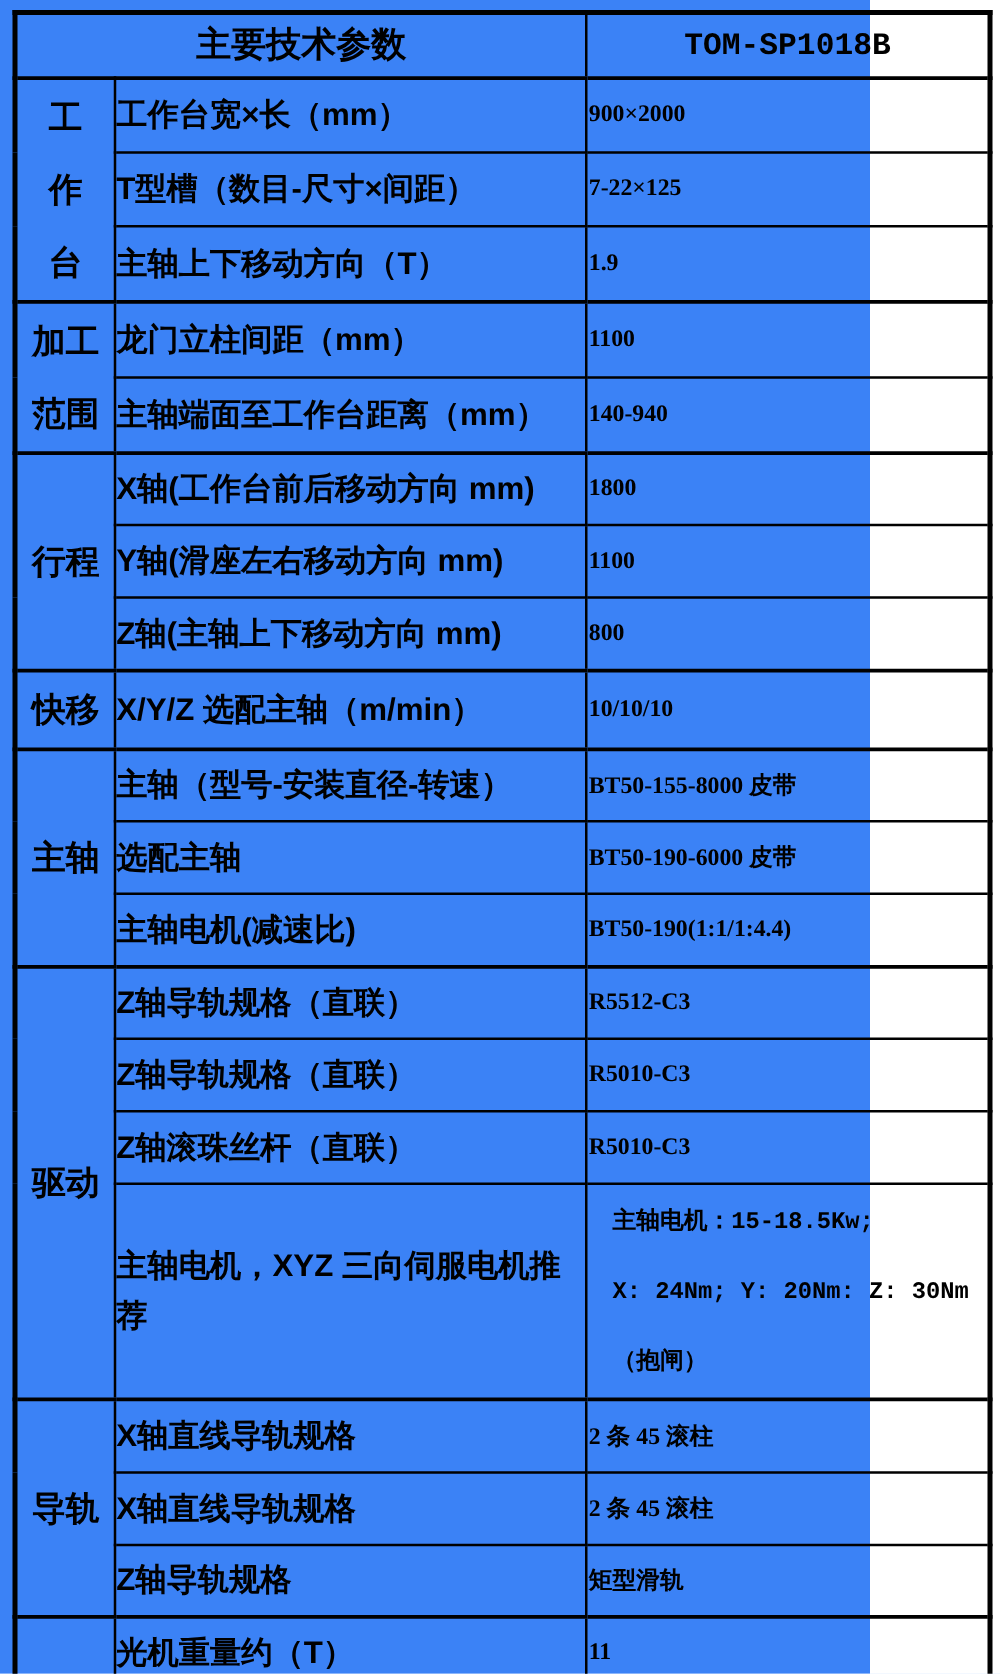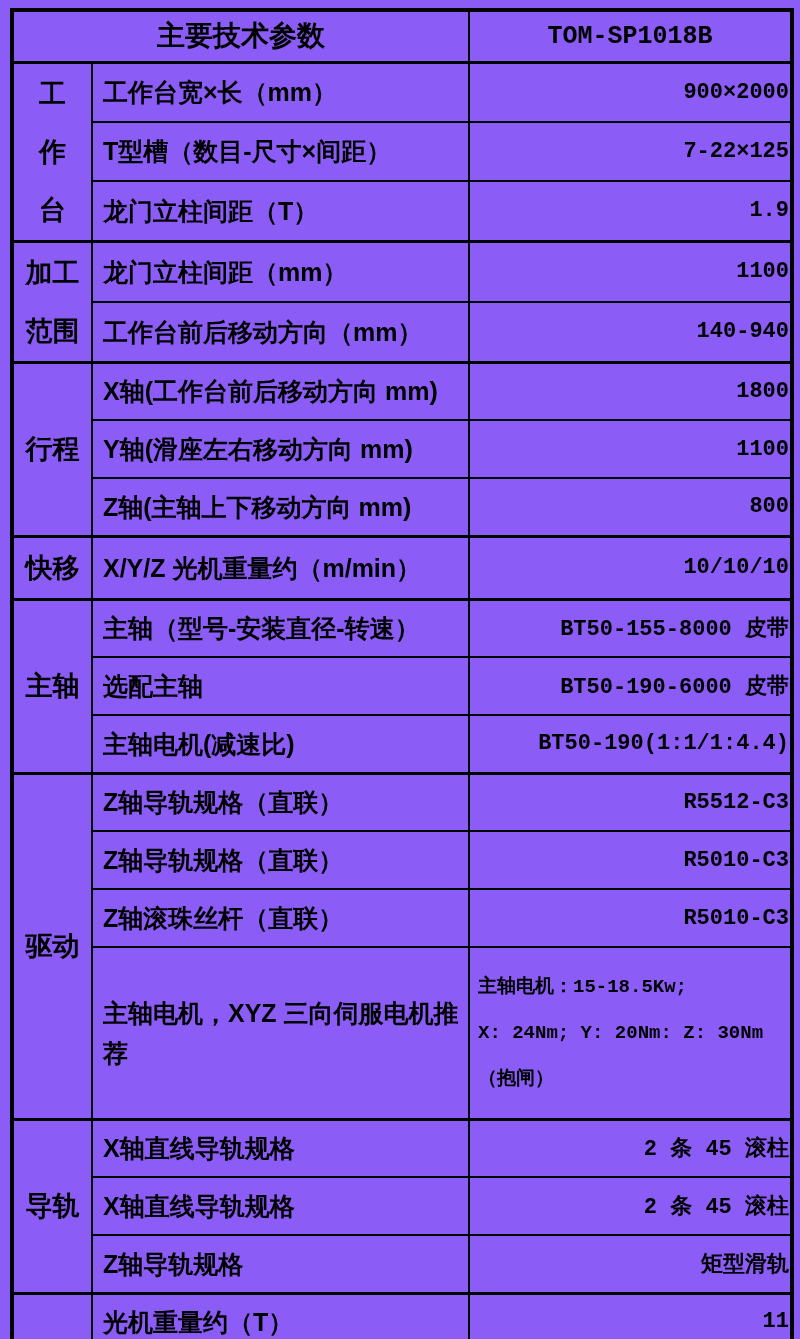--- a/index.html
+++ b/index.html
@@ -1,25 +1,25 @@
 <!DOCTYPE html>
 <html><head>
 <meta charset="utf-8">
 <style>
   html, body {
     margin: 0;
     padding: 0;
     background: #ffffff;
   }
   .page {
-    width: 800px;
+    width: 696px;
     height: 1339px;
     box-sizing: border-box;
     padding: 8px 10px;
-    background: #8b5cf6;
+    background: #3b82f6;
   }
   table.spec {
     border-collapse: collapse;
     table-layout: fixed;
     width: 780px;
     border: 4px solid #000;
     color: #000;
   }
   td {
     border: 2px solid #000;
@@ -49,38 +49,39 @@
   }
   td.cat {
     text-align: center;
     font-size: 27px;
     font-weight: bold;
     line-height: 58px;
     white-space: pre-line;
   }
   td.param {
     text-align: left;
-    padding-left: 10px;
+    padding-left: 0;
     font-size: 25px;
     font-weight: bold;
     line-height: 30px;
   }
   td.param-tall {
     line-height: 40px;
   }
   td.value {
-    text-align: right;
-    font-size: 22px;
-    font-weight: bold;
+    text-align: left;
+    font-size: 19px;
+    font-weight: bold;
+    font-family: Liberation Serif, serif;
   }
   td.value-tall {
     text-align: left;
-    padding-left: 8px;
+    padding-left: 20px;
     font-size: 19px;
-    line-height: 46px;
+    line-height: 56px;
     white-space: pre-line;
     font-weight: bold;
   }
 </style>
 </head>
 <body>
 
 <div class="page">
   <table class="spec">
     <colgroup>
@@ -100,52 +101,52 @@
 作
 台</td>
       <td class="param cjk">工作台宽×长（mm）</td>
       <td class="value num">900×2000</td>
     </tr>
     <tr class="r">
       <td class="param cjk">T型槽（数目-尺寸×间距）</td>
       <td class="value num">7-22×125</td>
     </tr>
     <tr class="r">
-      <td class="param cjk">龙门立柱间距（T）</td>
+      <td class="param cjk">主轴上下移动方向（T）</td>
       <td class="value num">1.9</td>
     </tr>
 
     <tr class="r gs">
       <td class="cat cjk" rowspan="2">加工
 范围</td>
       <td class="param cjk">龙门立柱间距（mm）</td>
       <td class="value num">1100</td>
     </tr>
     <tr class="r">
-      <td class="param cjk">工作台前后移动方向（mm）</td>
+      <td class="param cjk">主轴端面至工作台距离（mm）</td>
       <td class="value num">140-940</td>
     </tr>
 
     <tr class="r gs">
       <td class="cat cjk" rowspan="3">行程</td>
       <td class="param cjk">X轴(工作台前后移动方向 mm)</td>
       <td class="value num">1800</td>
     </tr>
     <tr class="r">
       <td class="param cjk">Y轴(滑座左右移动方向 mm)</td>
       <td class="value num">1100</td>
     </tr>
     <tr class="r">
       <td class="param cjk">Z轴(主轴上下移动方向 mm)</td>
       <td class="value num">800</td>
     </tr>
 
     <tr class="r gs">
       <td class="cat cjk">快移</td>
-      <td class="param cjk">X/Y/Z 光机重量约（m/min）</td>
+      <td class="param cjk">X/Y/Z 选配主轴（m/min）</td>
       <td class="value num">10/10/10</td>
     </tr>
 
     <tr class="r gs">
       <td class="cat cjk" rowspan="3">主轴</td>
       <td class="param cjk">主轴（型号-安装直径-转速）</td>
       <td class="value num">BT50-155-8000 皮带</td>
     </tr>
     <tr class="r">
       <td class="param cjk">选配主轴</td>

